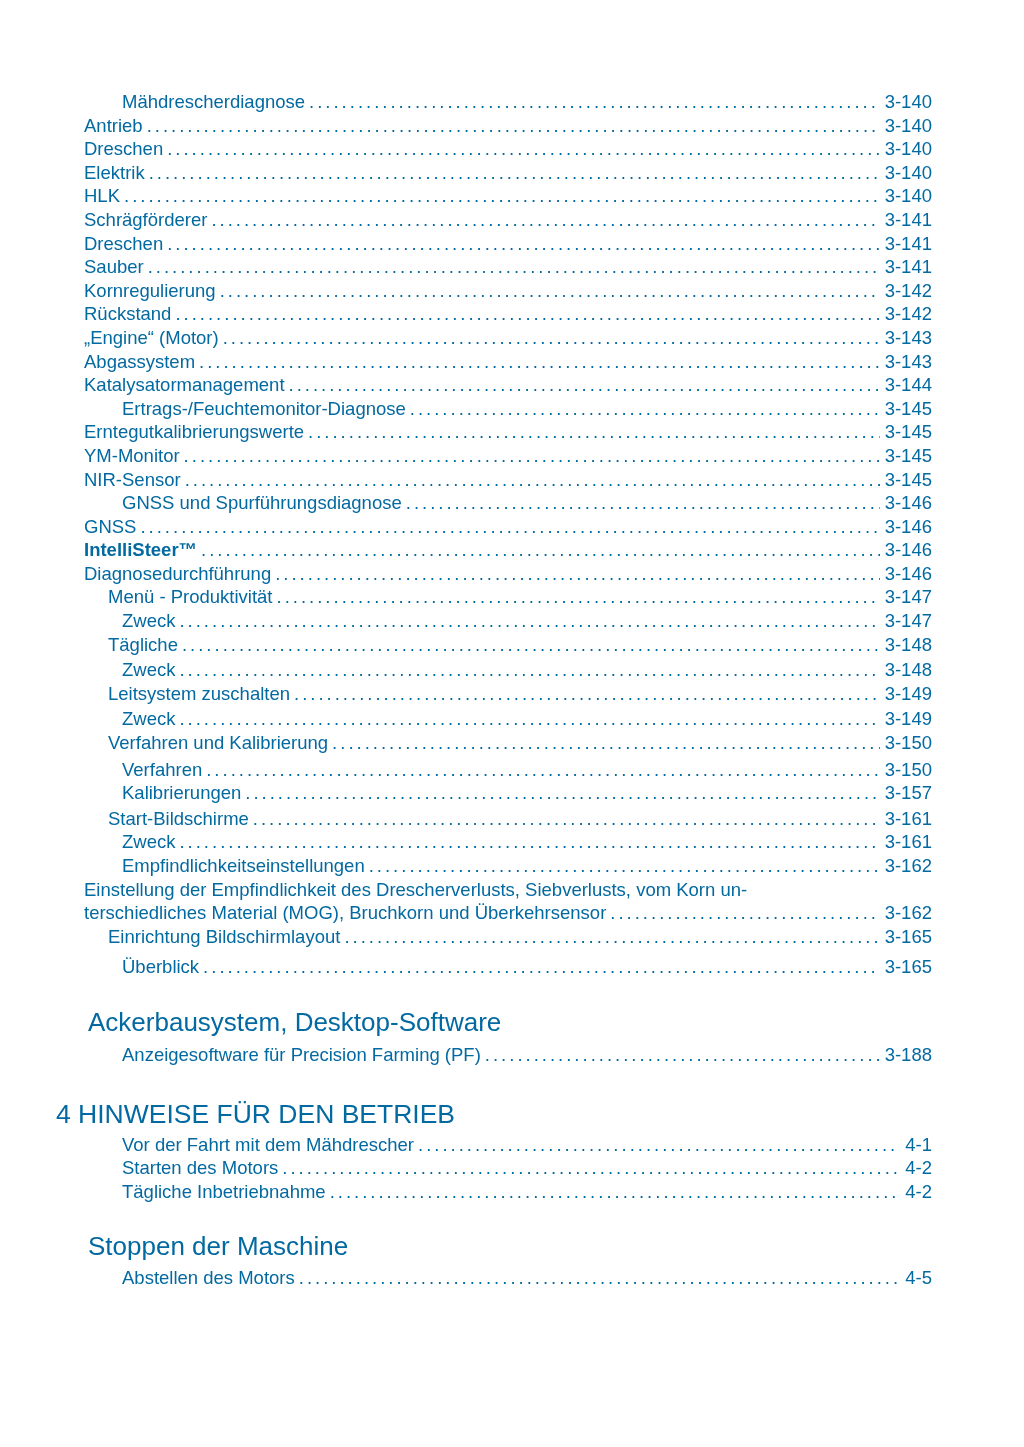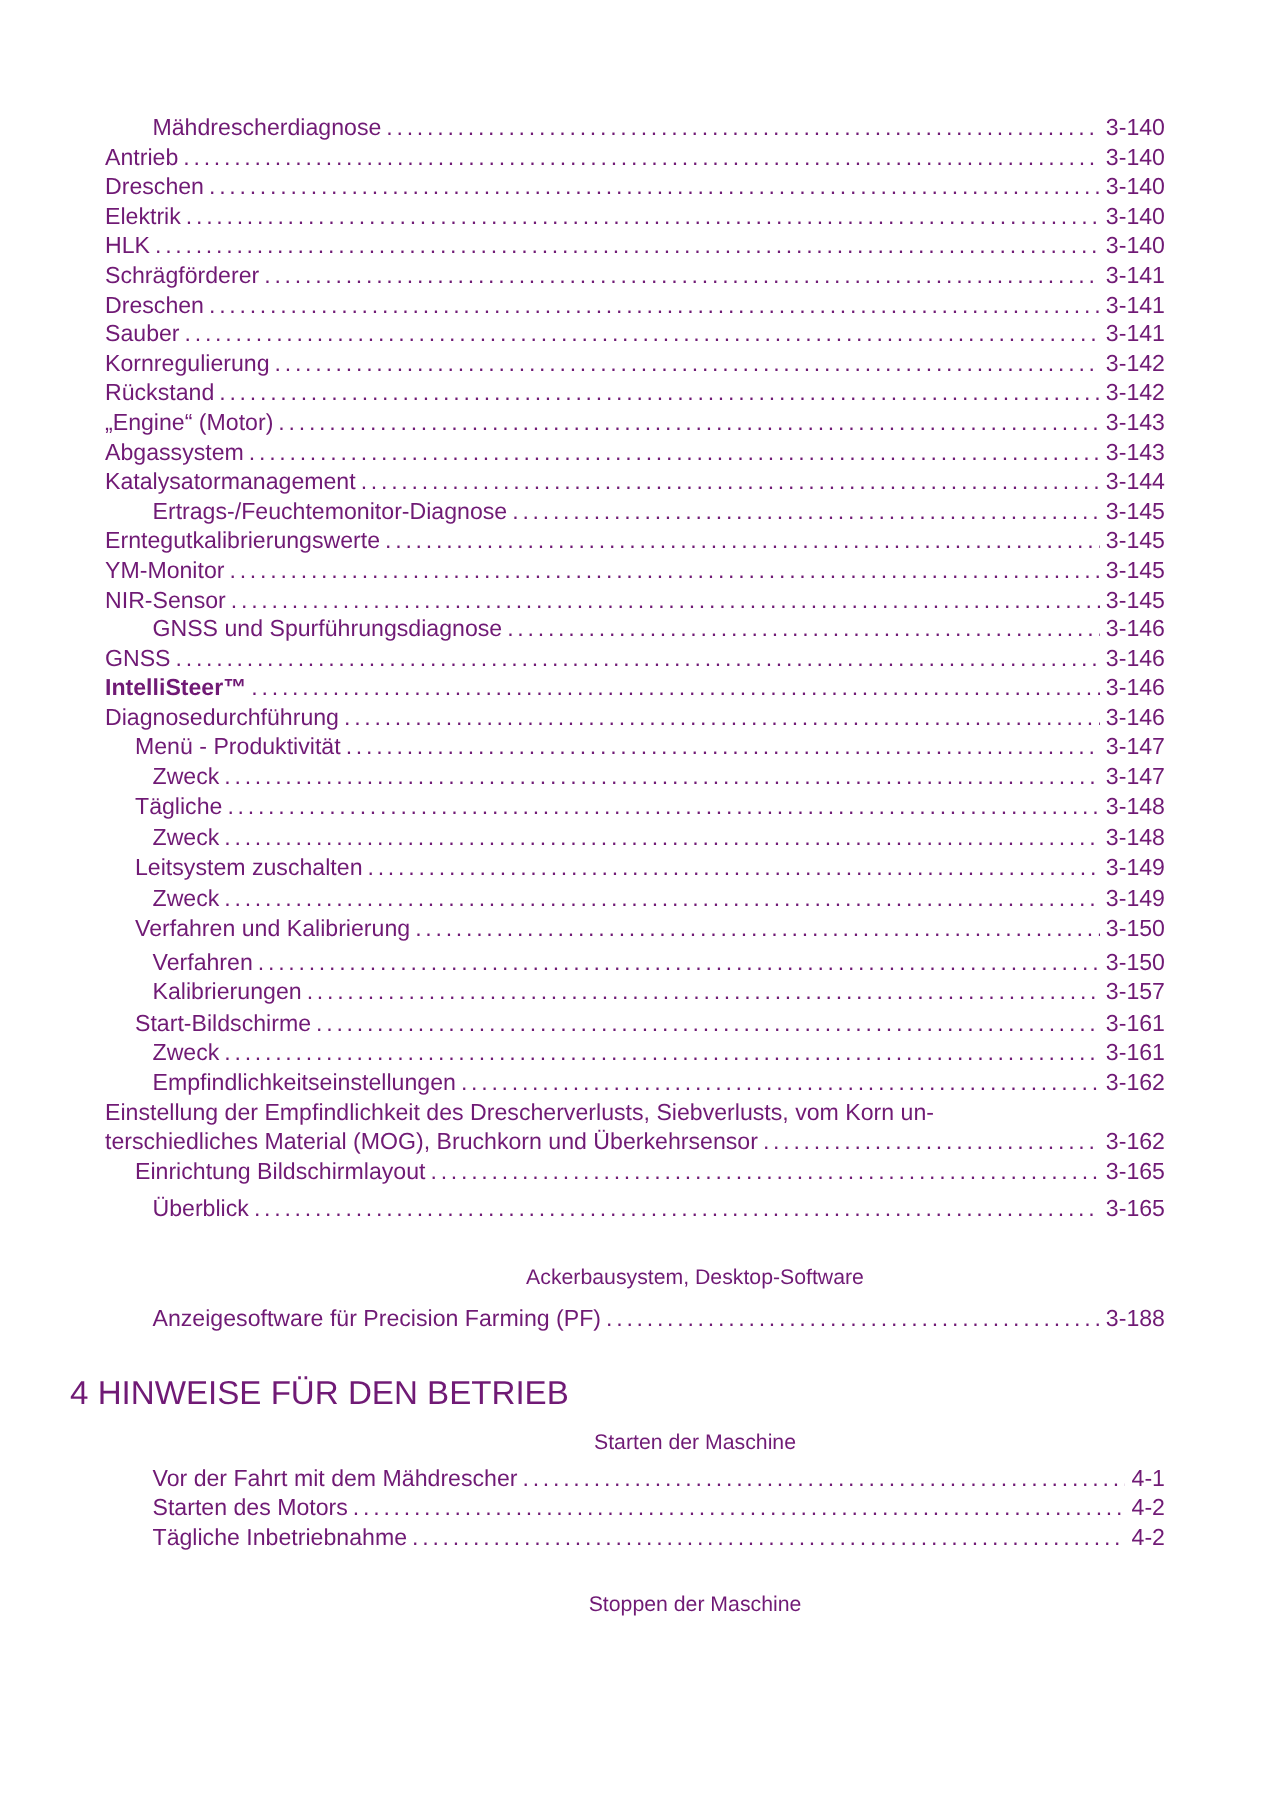--- a/index.html
+++ b/index.html
@@ -1,21 +1,21 @@
 <!DOCTYPE html>
 <html><head>
 <meta charset="utf-8">
 <style>
   html, body { margin: 0; padding: 0; background: #ffffff; }
   .page {
     position: relative;
     width: 1024px;
     height: 1300px;
     background: #ffffff;
-    color: #701a75;
+    color: #0369a1;
     font-family: "Liberation Sans", "DejaVu Sans", sans-serif;
     overflow: hidden;
   }
   .toc { padding-top: 90px; }
   .row {
     display: flex;
     align-items: baseline;
     font-size: 18.5px;
     line-height: 23.6px;
     margin-right: 92px;
@@ -32,24 +32,23 @@
     white-space: nowrap;
     margin: 0 5px 0 4px;
     letter-spacing: 3px;
   }
   .dots::after {
     content: "................................................................................................................................................................................................................................";
   }
   .pnum { white-space: nowrap; }
   .heading { font-weight: normal; }
   .heading.section {
-    font-size: 17px;
+    font-size: 26px;
     line-height: 30px;
     margin-left: 88px;
-    text-align: center;
   }
   .heading.chapter {
     font-size: 26.5px;
     line-height: 34px;
     margin-left: 56px;
   }
   .bottom-rule {
     height: 3px;
     background: #1c1c1c;
     margin-left: 55px;
@@ -244,21 +243,20 @@
         <span class="dots"></span>
         <span class="pnum">3-165</span>
       </div>
       <div class="heading section" style="margin-top: 28px;">Ackerbausystem, Desktop-Software</div>
       <div class="row lvl2" style="margin-top: 6px; justify-content: space-between;">
         <span class="label">Anzeigesoftware für Precision Farming (PF)</span>
         <span class="dots"></span>
         <span class="pnum">3-188</span>
       </div>
       <div class="heading chapter" style="margin-top: 30px;">4 HINWEISE FÜR DEN BETRIEB</div>
-      <div class="heading section" style="margin-top: 8px;">Starten der Maschine</div>
       <div class="row lvl2" style="margin-top: 2px;">
         <span class="label">Vor der Fahrt mit dem Mähdrescher</span>
         <span class="dots"></span>
         <span class="pnum">4-1</span>
       </div>
       <div class="row lvl2">
         <span class="label">Starten des Motors</span>
         <span class="dots"></span>
         <span class="pnum">4-2</span>
       </div>

